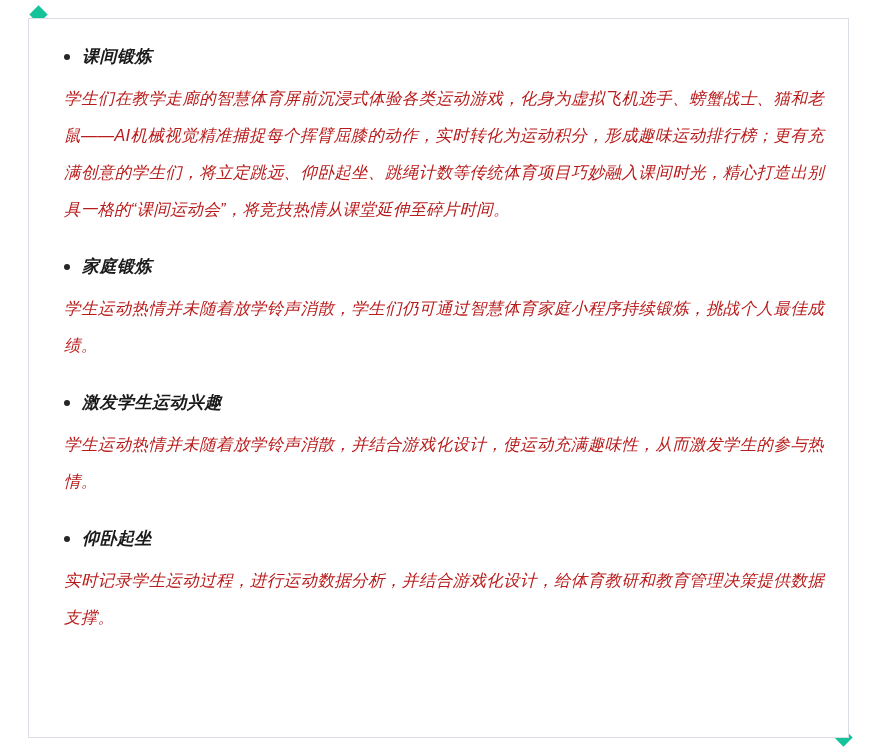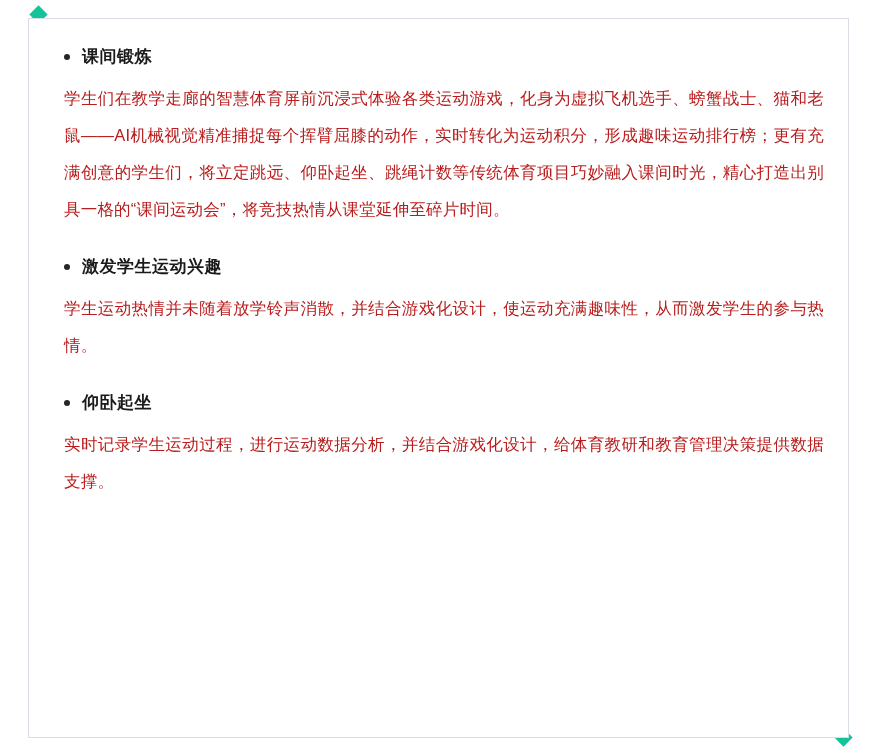--- a/index.html
+++ b/index.html
@@ -12,20 +12,21 @@
     height: 756px;
     font-family: "Liberation Sans", sans-serif;
     color: #262626;
     overflow: hidden;
   }
   .page {
     position: relative;
     width: 873px;
     height: 756px;
     box-sizing: border-box;
+    font-style: italic;
   }
   .frame {
     position: absolute;
     left: 28px;
     top: 18px;
     width: 821px;
     height: 720px;
     border: 1px solid #d8dee3;
     box-sizing: border-box;
     background: #ffffff;
@@ -101,20 +102,25 @@
 
     <div class="section">
       <div class="heading">
         <span class="bullet"></span>
         <span class="heading-text">课间锻炼</span>
       </div>
       <div class="body-text">学生们在教学走廊的智慧体育屏前沉浸式体验各类运动游戏，化身为虚拟飞机选手、螃蟹战士、猫和老鼠——AI机械视觉精准捕捉每个挥臂屈膝的动作，实时转化为运动积分，形成趣味运动排行榜；更有充满创意的学生们，将立定跳远、仰卧起坐、跳绳计数等传统体育项目巧妙融入课间时光，精心打造出别具一格的“课间运动会”，将竞技热情从课堂延伸至碎片时间。</div>
     </div>
 
     <div class="section">
+      <div class="heading">
+        <span class="bullet"></span>
+        <span class="heading-text">家庭锻炼</span>
+      </div>
+      <div class="body-text">学生运动热情并未随着放学铃声消散，学生们仍可通过智慧体育家庭小程序持续锻炼，挑战个人最佳成绩。</div>
     </div>
 
     <div class="section">
       <div class="heading">
         <span class="bullet"></span>
         <span class="heading-text">激发学生运动兴趣</span>
       </div>
       <div class="body-text">学生运动热情并未随着放学铃声消散，并结合游戏化设计，使运动充满趣味性，从而激发学生的参与热情。</div>
     </div>
 

